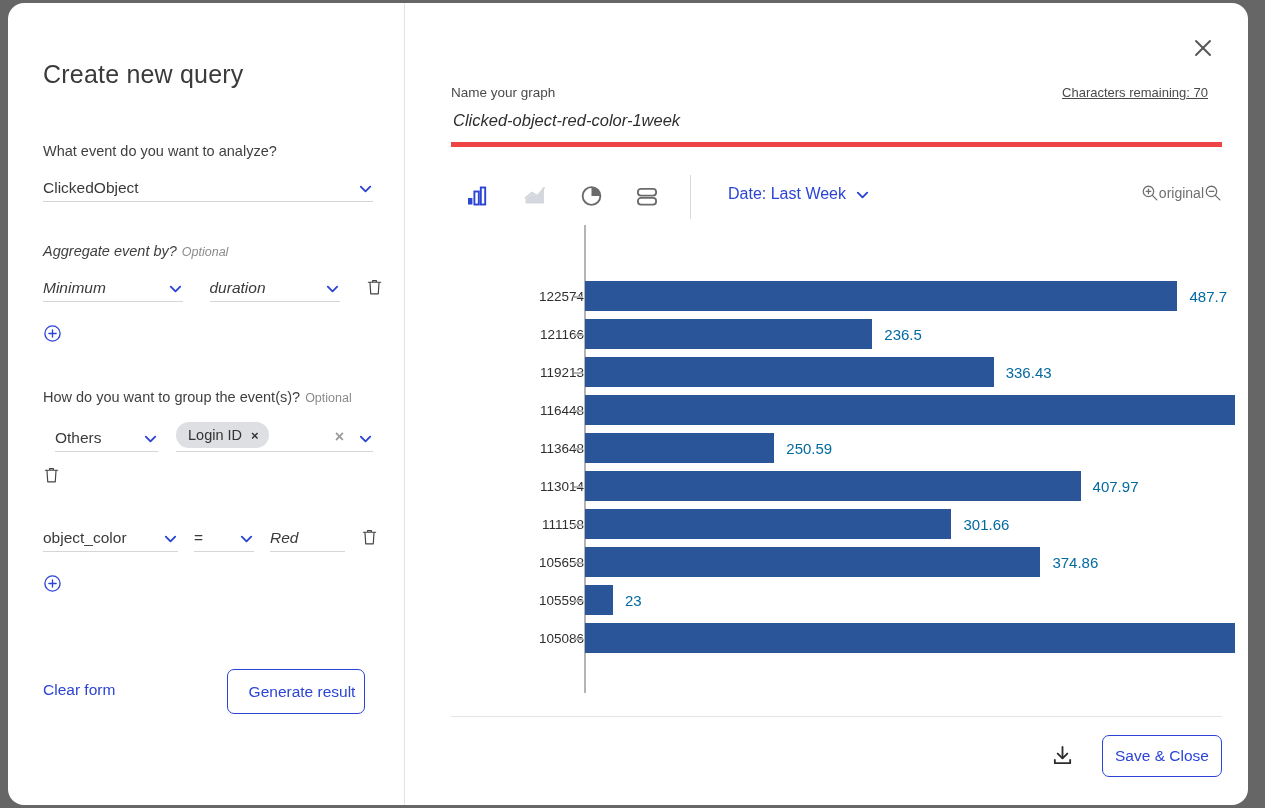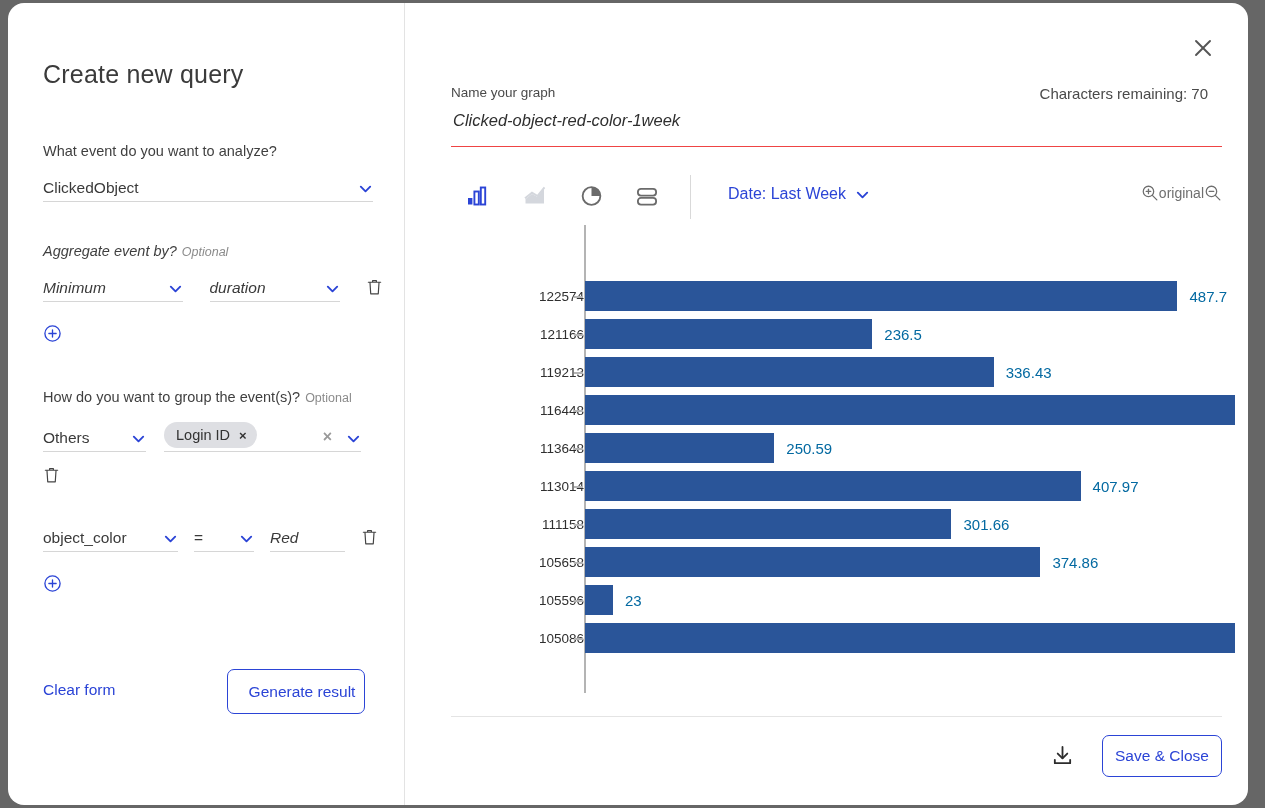--- a/index.html
+++ b/index.html
@@ -150,28 +150,29 @@
   }
   .name-label {
     position: absolute;
     left: 46px; top: 82px;
     font-size: 13.5px;
     color: #4a4a4a;
   }
   .chars-remaining {
     position: absolute;
     right: 40px; top: 82px;
-    font-size: 15px;
+    font-size: 13px;
     color: #4a4a4a;
+    text-decoration: underline;
   }
   .name-input-wrap {
     position: absolute;
     left: 46px; top: 108px;
     width: 771px;
-    border-bottom: 1px solid #ef4444;
+    border-bottom: 5px solid #ef4444;
     height: 36px;
   }
   .name-input {
     border: none;
     outline: none;
     width: 100%;
     font-size: 16.5px;
     font-style: italic;
     color: #2e2e2e;
     font-family: "Liberation Sans", sans-serif;
@@ -357,21 +358,21 @@
               <line x1="6.2" y1="10" x2="13.8" y2="10" stroke-linecap="round"></line>
           </svg>
         </span>
       </div>
     </div>
 
     <div class="field-block" data-name="group-field-group" style="top:386px; width:340px;">
       <div class="field-label" data-name="group-question-label">
         <span data-name="group-question-text">How do you want to group the event(s)?</span><span class="optional" data-name="group-optional-tag">Optional</span>
       </div>
-      <div style="display:flex; align-items:flex-end; gap:18px;">
+      <div style="display:flex; align-items:flex-end; gap:18px;margin-left:12px;">
         <div class="underline-select" data-name="group-type-select" style="width:103px;">
           <span class="val" data-name="group-type-value">Others</span>
           <span class="chev" data-name="chevron-down-icon">
             <svg width="15" height="15" viewBox="0 0 16 16" fill="none" stroke="currentColor" stroke-width="2" stroke-linecap="round" stroke-linejoin="round">
                 <polyline points="3,6 8,11 13,6"></polyline>
               </svg>
           </span>
         </div>
         <div class="underline-select" data-name="group-value-multiselect" style="width:197px; height:33px;">
           <span class="chip" data-name="group-chip-login-id">

